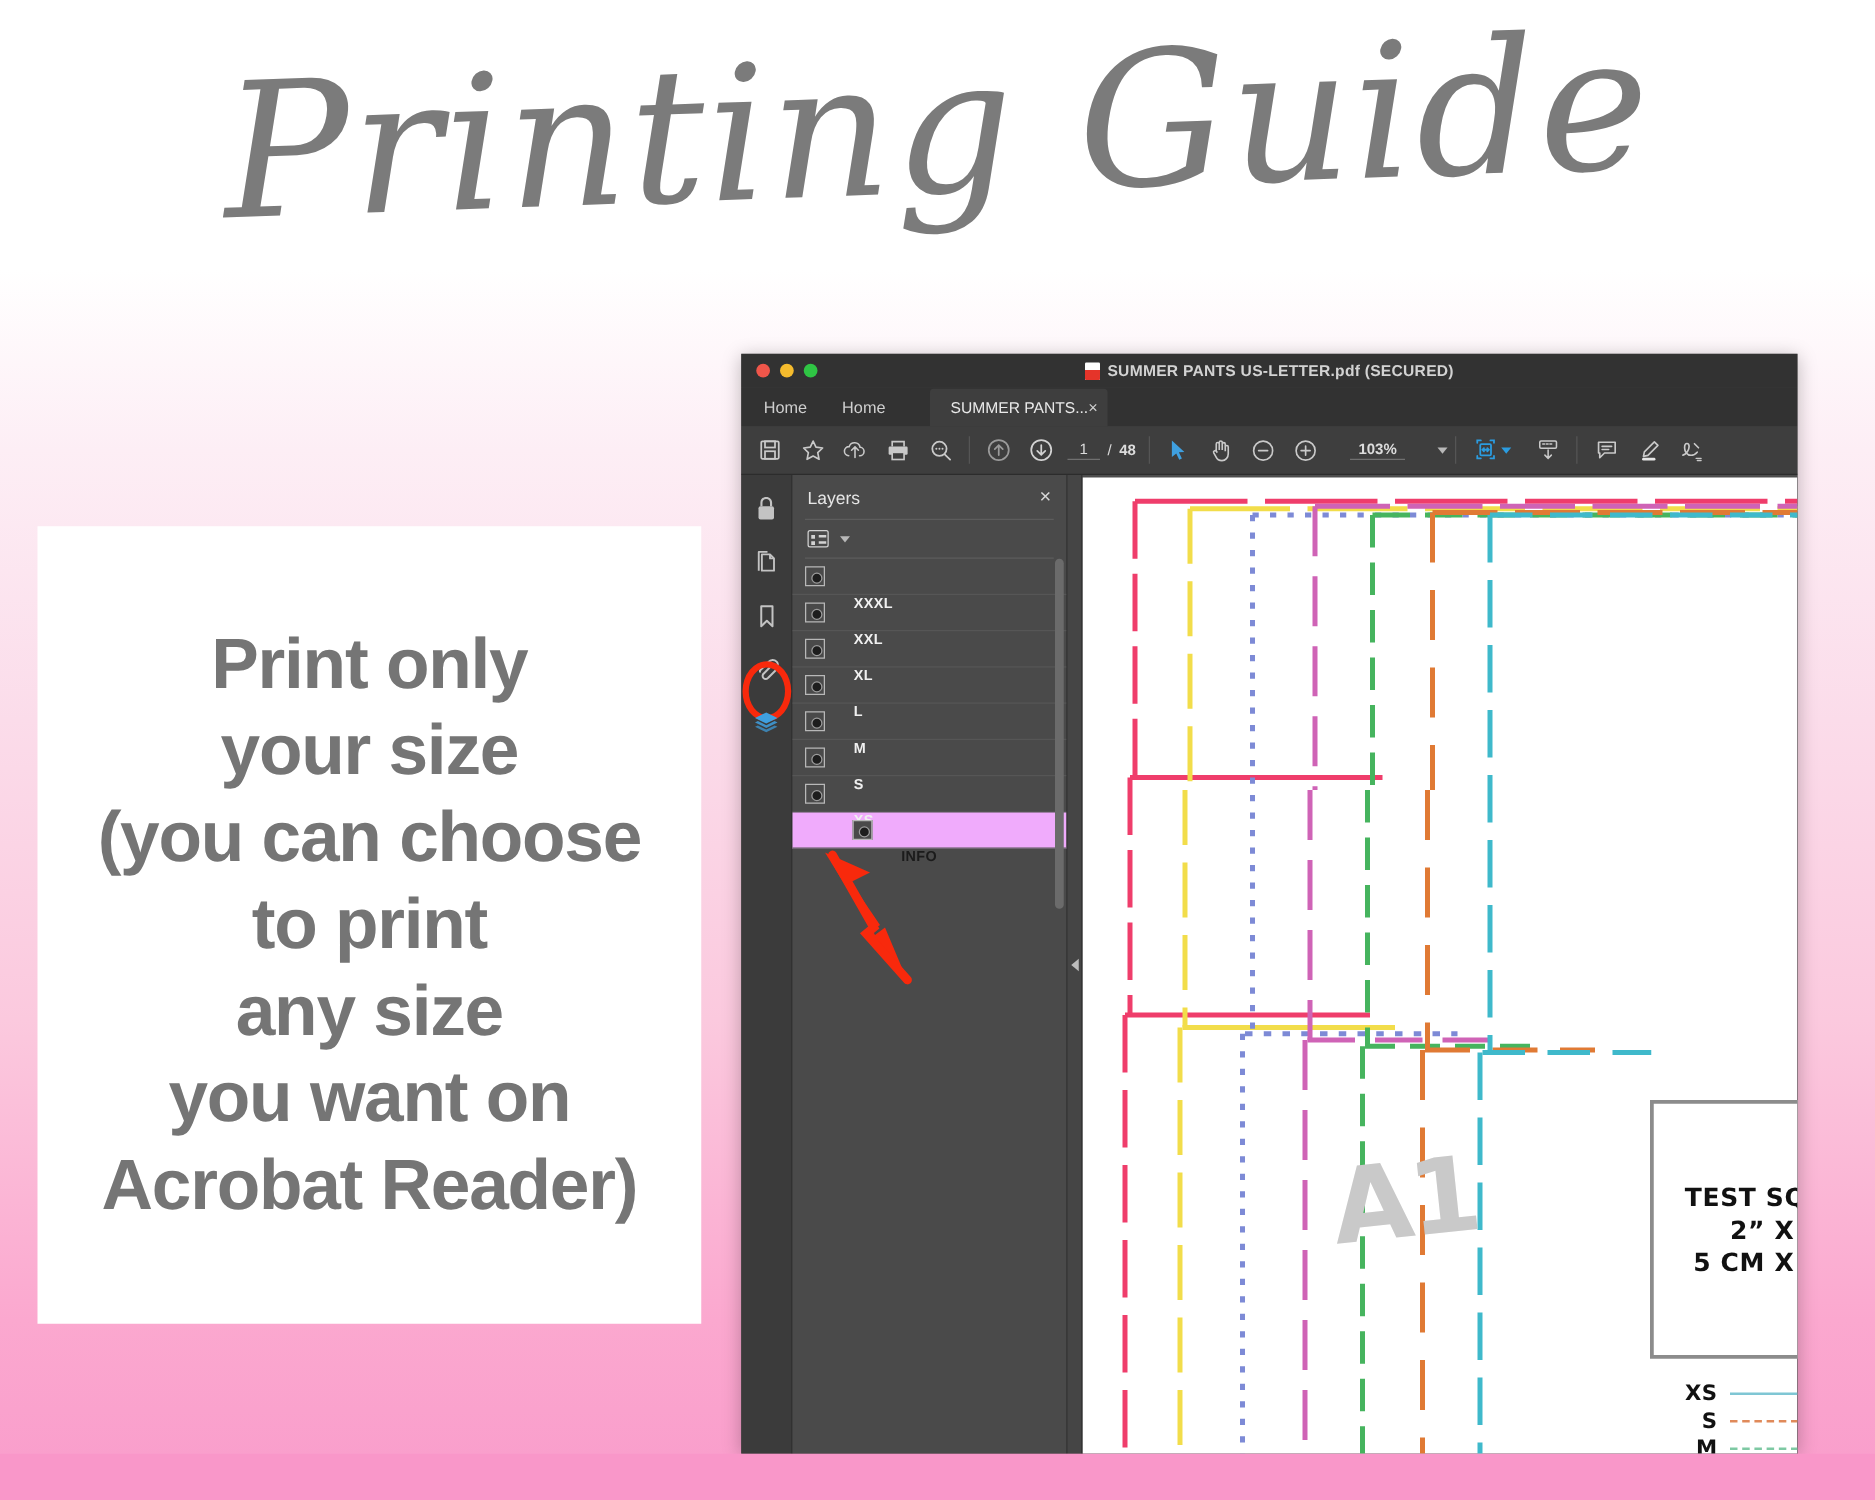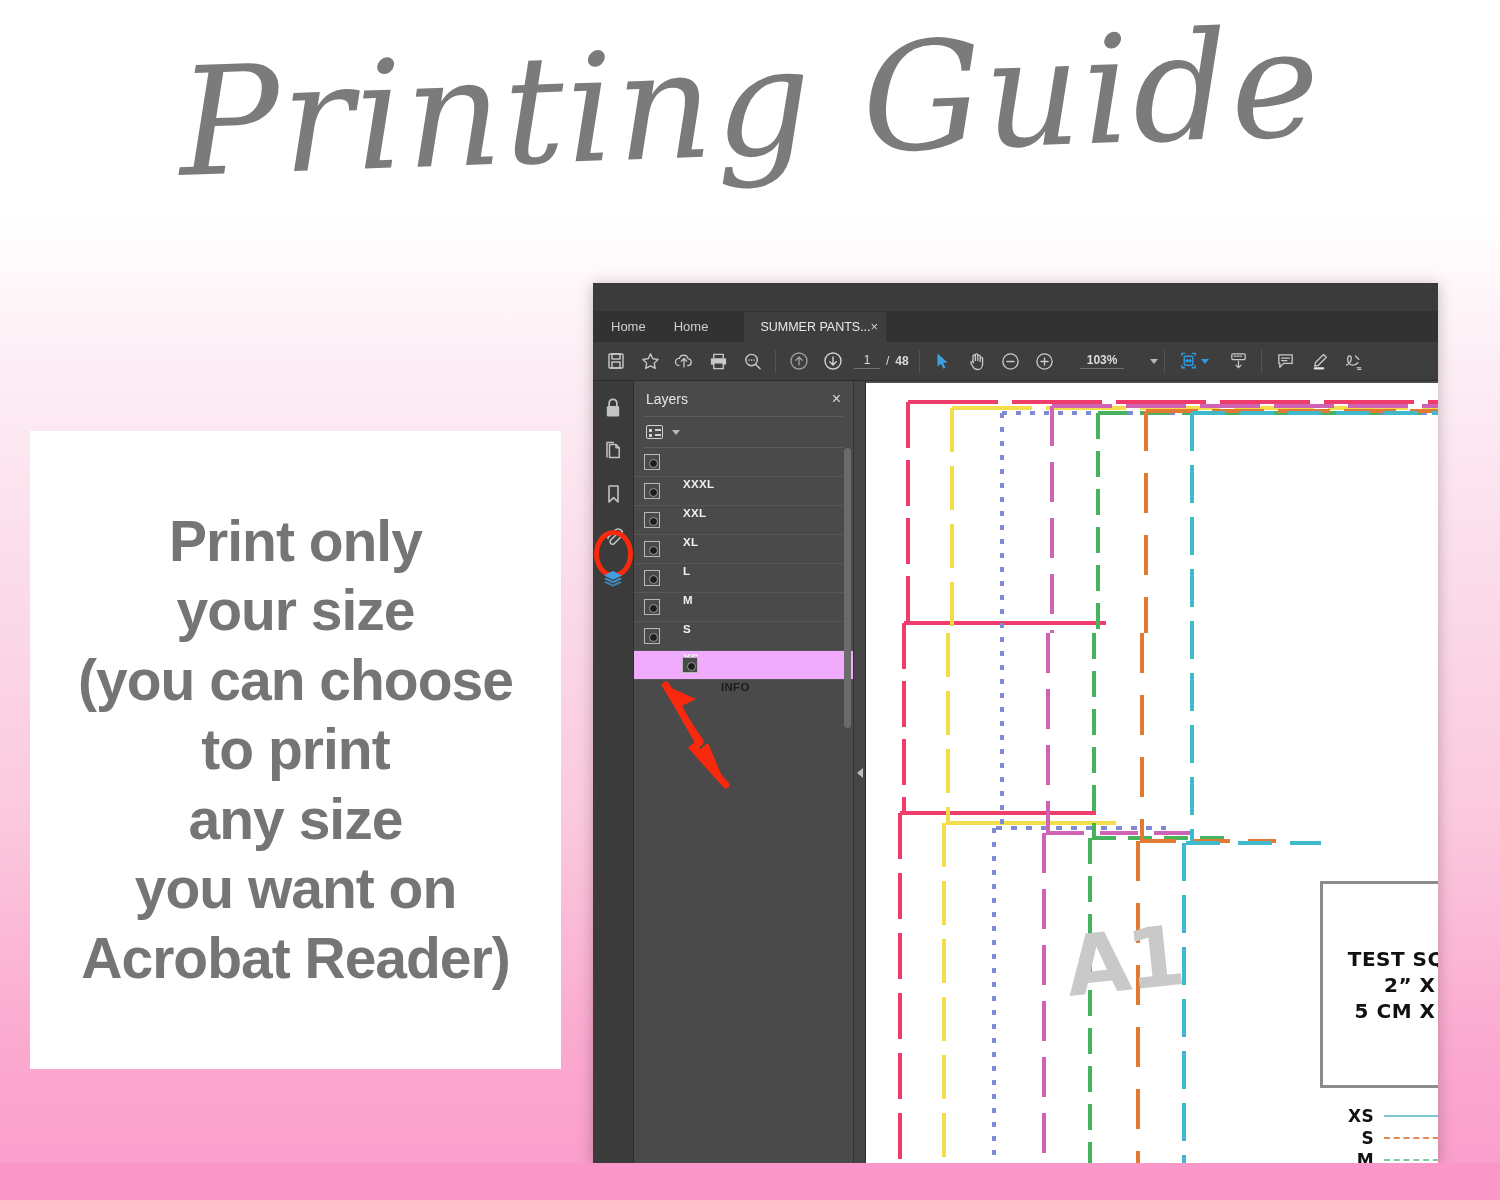--- a/index.html
+++ b/index.html
@@ -24,21 +24,21 @@
     line-height: 1.25;
     letter-spacing: 2px;
     white-space: nowrap;
     transform: rotate(-2deg);
     user-select: none;
   }
 
   
   #info-card {
     position: absolute;
-    left: 30px; top: 431px;
+    left: 30px; top: 421px;
     width: 531px; height: 638px;
     background: #ffffff;
     display: flex;
     align-items: center;
     justify-content: center;
   }
   #info-card-text {
     color: #757575;
     font-weight: bold;
     font-size: 57px;
@@ -85,21 +85,21 @@
     width: 12px; height: 8px; background: #e5342a;
     border-radius: 0 0 1px 1px;
   }
   #window-title {
     color: #d2d2d2; font-size: 12.5px; font-weight: bold; letter-spacing: .2px;
   }
 
   
   #tab-strip {
     height: 31px; background: #323232;
-    display: flex; align-items: flex-end; padding-left: 4px; margin-top: 28px;
+    display: flex; align-items: flex-end; padding-left: 4px;
   }
   .tab-btn {
     color: #cfcfcf; font-size: 13px;
     padding: 7px 14px 8px; cursor: default;
   }
   #doc-tab {
     background: #3e3e3e; color: #e9e9e9; font-size: 12.5px;
     padding: 7px 8px 8px 16px; margin-left: 22px;
     display: flex; align-items: center; 
     border-radius: 3px 3px 0 0;
@@ -315,20 +315,31 @@
 your size
 (you can choose
 to print
 any size
 you want on
 Acrobat Reader)</div>
 </div>
 
 <div id="acrobat-window">
 
+  <div id="window-titlebar">
+    <div id="traffic-lights">
+      <div class="traffic-dot tl-red"></div>
+      <div class="traffic-dot tl-yellow"></div>
+      <div class="traffic-dot tl-green"></div>
+    </div>
+    <div id="window-title-wrap">
+      <div id="pdf-file-icon"></div>
+      <div id="window-title">SUMMER PANTS US-LETTER.pdf (SECURED)</div>
+    </div>
+  </div>
 
   <div id="tab-strip">
     <div class="tab-btn">Home</div>
     <div class="tab-btn">Home</div>
     <div id="doc-tab">
       <span>SUMMER PANTS...</span>
       <span id="doc-tab-close">×</span>
     </div>
   </div>
 

